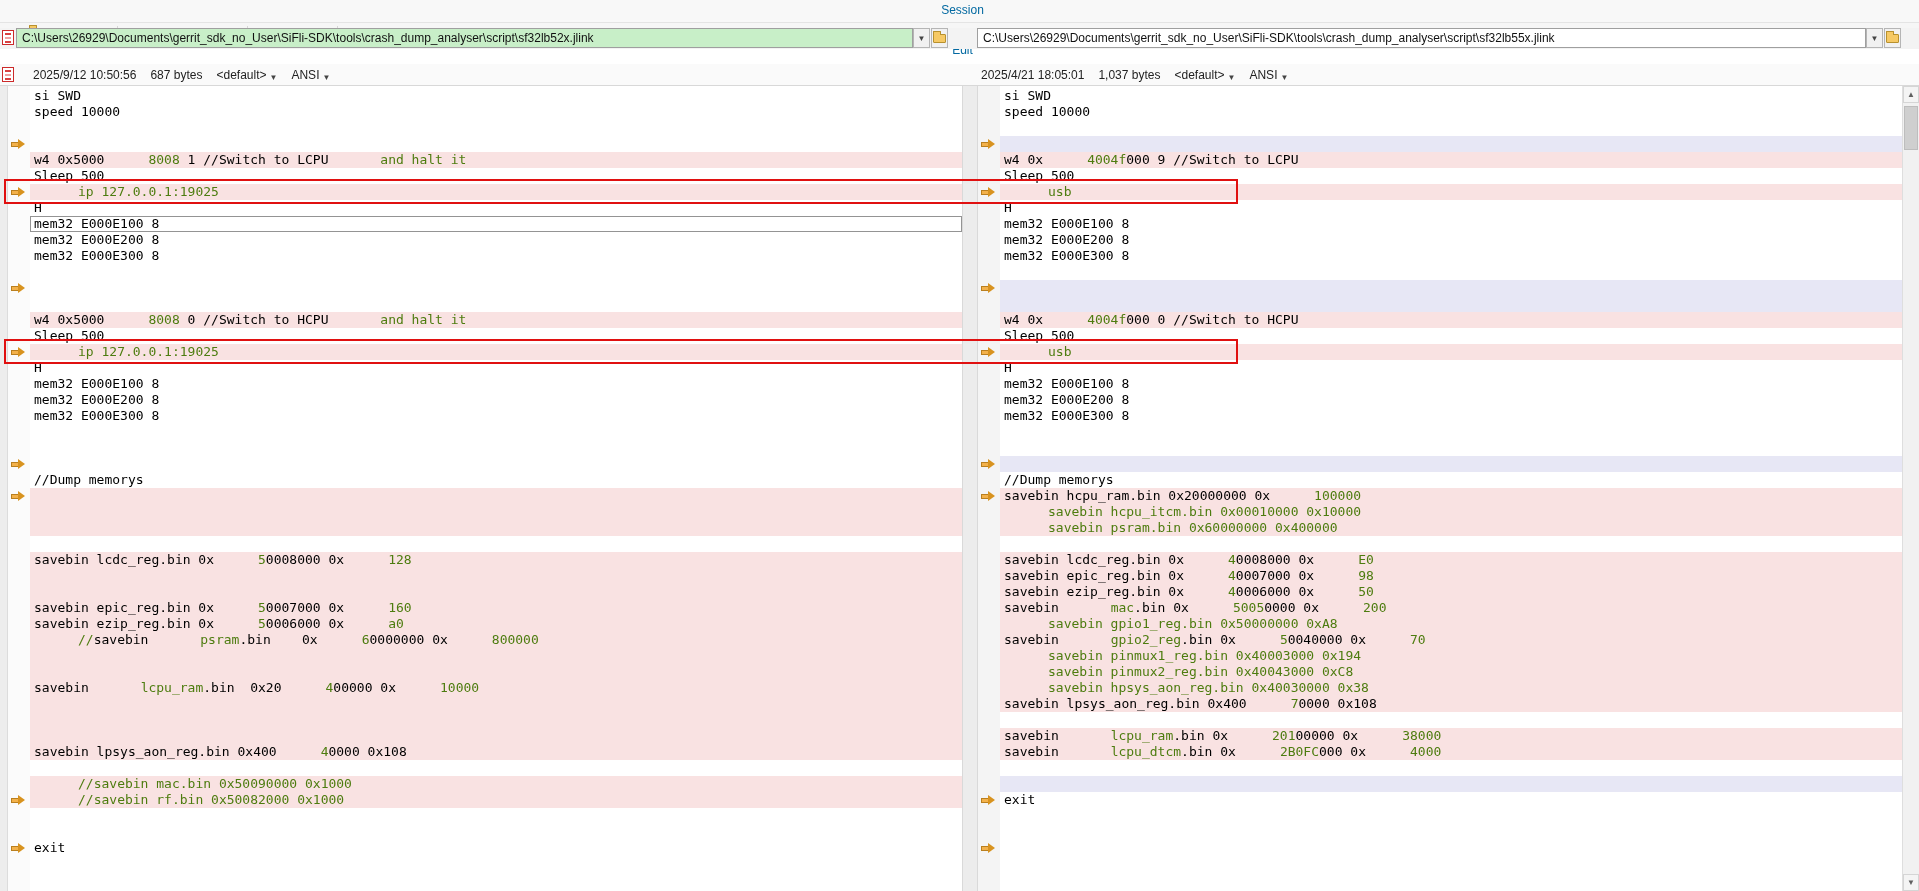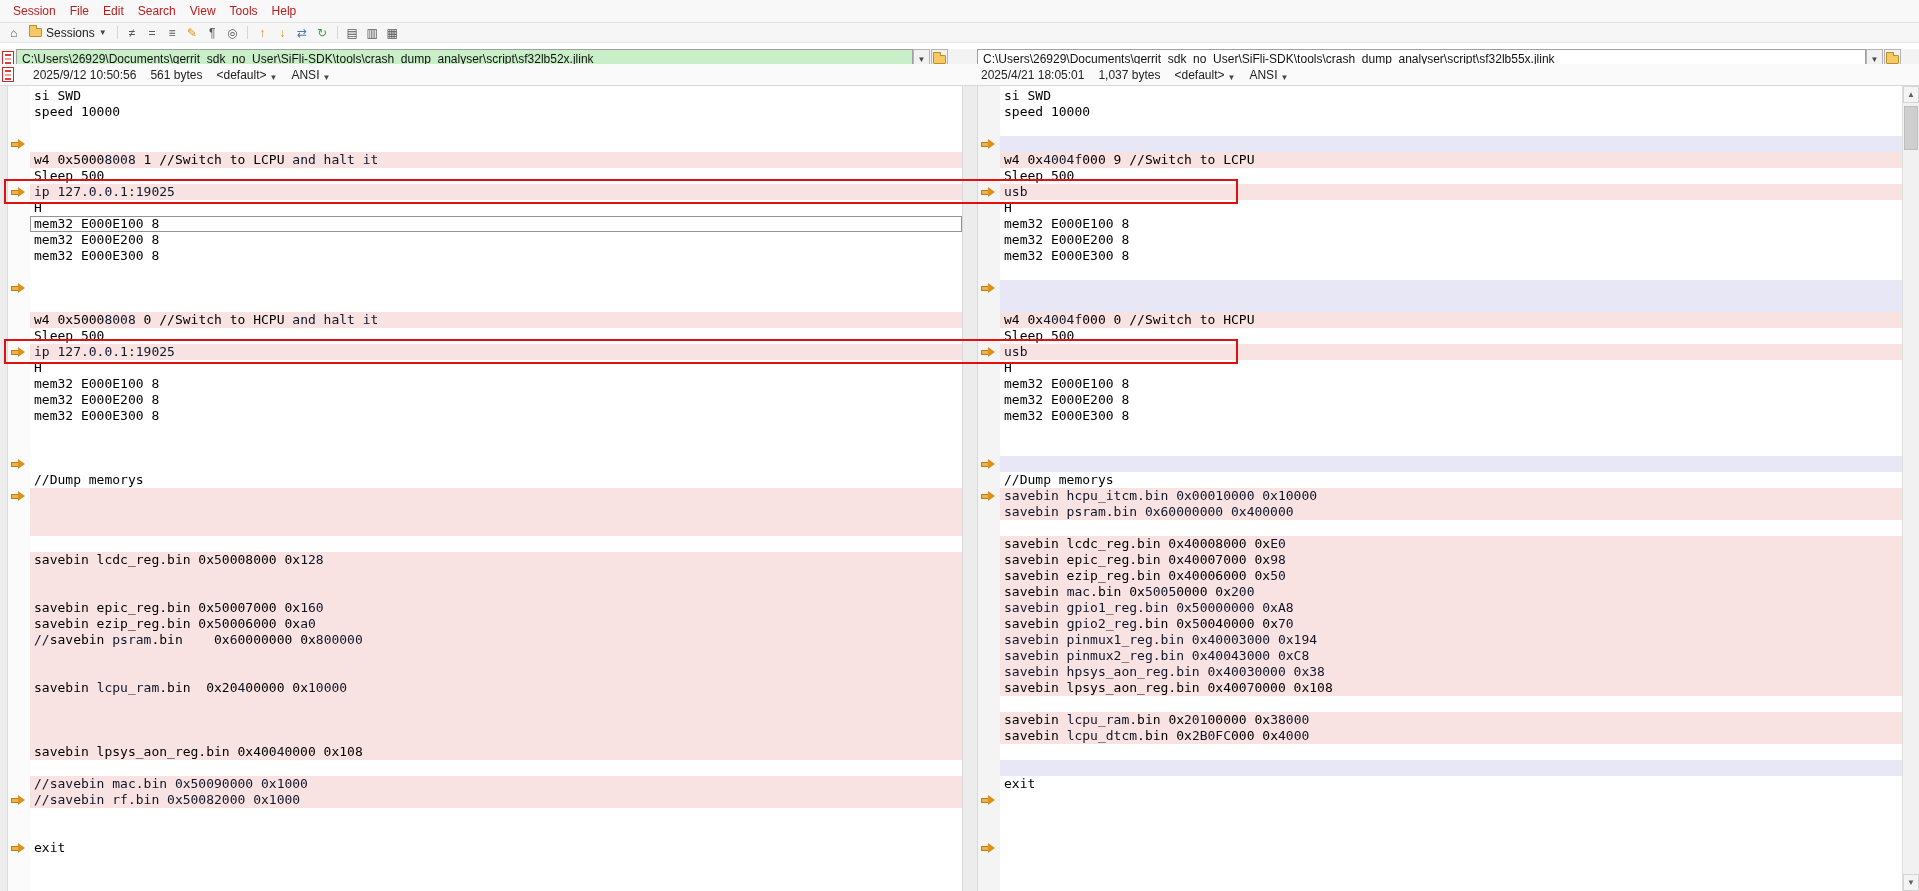--- a/index.html
+++ b/index.html
@@ -3,38 +3,38 @@
 <meta charset="utf-8">
 <style>
   * { margin:0; padding:0; box-sizing:border-box; }
   html,body { width:1919px; height:891px; overflow:hidden; background:#fff;
     font-family:"Liberation Sans","DejaVu Sans",sans-serif; }
   .window { position:absolute; inset:0; background:#fff; }
 
   
   .menubar { position:absolute; left:0; top:0; width:100%; height:23px; background:#f8f8f8;
     border-bottom:1px solid #e4e4e4; display:flex; align-items:center; padding-left:6px;
-    font-size:12px; color:#b91c1c; }
+    font-size:12px; color:#0369a1;flex-direction:column; }
   .mi { padding:3px 7px; cursor:default; }
 
   
   .toolbar { position:absolute; left:0; top:23px; width:100%; height:20px; background:#f6f6f6;
     border-bottom:1px solid #e4e4e4; display:flex; align-items:center; padding-left:4px; gap:1px; }
   .tbtn { height:18px; min-width:19px; display:flex; align-items:center; justify-content:center;
     font-size:12px; color:#555; border-radius:2px; }
   .sessions-btn { display:flex; align-items:center; gap:4px; padding:0 5px; height:18px; font-size:12px; color:#222; }
   .sep { width:1px; height:13px; background:#d6d6d6; margin:0 4px; }
   .folder { display:inline-block; width:13px; height:9px; background:#f6c964; border:1px solid #b8912e;
     border-radius:1px; position:relative; }
   .folder:before { content:""; position:absolute; left:-1px; top:-4px; width:6px; height:3px;
     background:#f6c964; border:1px solid #b8912e; border-bottom:none; border-radius:1px 1px 0 0; }
   .dd { font-size:8px; color:#444; }
 
   
-  .pathrow { position:absolute; left:0; top:49px; width:100%; height:21px; background:#f3f3f3; }
+  .pathrow { position:absolute; left:0; top:28px; width:100%; height:21px; background:#f3f3f3; }
   .redicon { position:absolute; width:12px; height:15px; border:1px solid #cc2a2a; background:#fff; }
   .redicon i { position:absolute; left:2px; right:2px; height:2px; background:#d94040; display:block; }
   .redicon i.l2 { top:6px; background:#f0a0a0; }
   .redicon i.l1 { top:2px; }
   .redicon i.l3 { top:10px; background:#d94040; }
   .pathfield { position:absolute; top:0; height:20px; border:1px solid #9f9f9f; background:#fff;
     font-size:12px; padding:0 5px; font-family:"Liberation Sans",sans-serif; color:#111; }
   .pathfield.green { background:#c8efc8; }
   .sqbtn { position:absolute; top:0; height:20px; width:17px; border:1px solid #b5b5b5; background:#f1f1f1;
     display:flex; align-items:center; justify-content:center; }
@@ -55,21 +55,21 @@
   .marker .stem { position:absolute; left:0; top:2px; width:7px; height:5px; background:#f3b14a; border:1px solid #b97f1f; border-right:none; }
   .marker .head { position:absolute; left:7px; top:-1px; width:0; height:0;
     border-left:7px solid #d8931f; border-top:5px solid transparent; border-bottom:5px solid transparent; }
   .pane { position:absolute; top:0; bottom:0; background:#fff; overflow:hidden; padding-top:2px; }
   #paneL { left:30px; width:932px; }
   #paneR { left:1000px; width:902px; }
   .splitter { position:absolute; left:962px; width:16px; top:0; bottom:0; background:#ececec;
     border-left:1px solid #d9d9d9; border-right:1px solid #d9d9d9; }
   .line { height:16px; line-height:16px; font-size:13px; white-space:pre; padding-left:4px;
     font-family:"DejaVu Sans Mono","Liberation Mono",monospace; color:#000; }
-  .line .red { color:#0f172a; }
+  .line .red { color:#4d7c0f;padding-left:44px; }
   .bg-p { background:#f9e2e2; }
   .bg-v { background:#e7e7f5; }
   .cur { outline:1px solid #949494; outline-offset:-1px; }
 
   
   .annobox { position:absolute; left:4px; width:1234px; height:25px; border:2px solid #e01010; z-index:9; pointer-events:none; }
   #anno1 { top:93px; } #anno2 { top:253px; }
 
   
   .vscroll { position:absolute; right:0; top:0; bottom:0; width:17px; background:#f1f1f1; border-left:1px solid #dedede; }
@@ -145,21 +145,21 @@
   </div>
 
   <div class="inforow">
     <div class="redicon" style="position:absolute;left:2px;top:3px;">
         <i class="l1"></i>
         <i class="l2"></i>
         <i class="l3"></i>
       </div>
     <div class="infoblock" style="left:33px;">
       <span>2025/9/12 10:50:56</span>
-      <span>561 bytes</span>
+      <span>687 bytes</span>
       <span class="infodrop">
           <span>&lt;default&gt;</span>
           <span class="dd">▼</span>
         </span>
       <span class="infodrop">
           <span>ANSI</span>
           <span class="dd">▼</span>
         </span>
     </div>
     <div class="infoblock" style="left:981px;">
@@ -433,20 +433,21 @@
         <div class="line"><span>Sleep 500</span></div>
         <div class="line bg-p"><span class="red">usb</span></div>
         <div class="line"><span>H</span></div>
         <div class="line"><span>mem32 E000E100 8</span></div>
         <div class="line"><span>mem32 E000E200 8</span></div>
         <div class="line"><span>mem32 E000E300 8</span></div>
         <div class="line"></div>
         <div class="line"></div>
         <div class="line bg-v"></div>
         <div class="line"><span>//Dump memorys</span></div>
+        <div class="line bg-p"><span>savebin hcpu_ram.bin 0x20000000 0x</span><span class="red">100000</span></div>
         <div class="line bg-p"><span class="red">savebin hcpu_itcm.bin 0x00010000 0x10000</span></div>
         <div class="line bg-p"><span class="red">savebin psram.bin 0x60000000 0x400000</span></div>
         <div class="line"></div>
         <div class="line bg-p"><span>savebin lcdc_reg.bin 0x</span><span class="red">4</span><span>0008000 0x</span><span class="red">E0</span></div>
         <div class="line bg-p"><span>savebin epic_reg.bin 0x</span><span class="red">4</span><span>0007000 0x</span><span class="red">98</span></div>
         <div class="line bg-p"><span>savebin ezip_reg.bin 0x</span><span class="red">4</span><span>0006000 0x</span><span class="red">50</span></div>
         <div class="line bg-p"><span>savebin </span><span class="red">mac</span><span>.bin 0x</span><span class="red">5005</span><span>0000 0x</span><span class="red">200</span></div>
         <div class="line bg-p"><span class="red">savebin gpio1_reg.bin 0x50000000 0xA8</span></div>
         <div class="line bg-p"><span>savebin </span><span class="red">gpio2_reg</span><span>.bin 0x</span><span class="red">5</span><span>0040000 0x</span><span class="red">70</span></div>
         <div class="line bg-p"><span class="red">savebin pinmux1_reg.bin 0x40003000 0x194</span></div>

